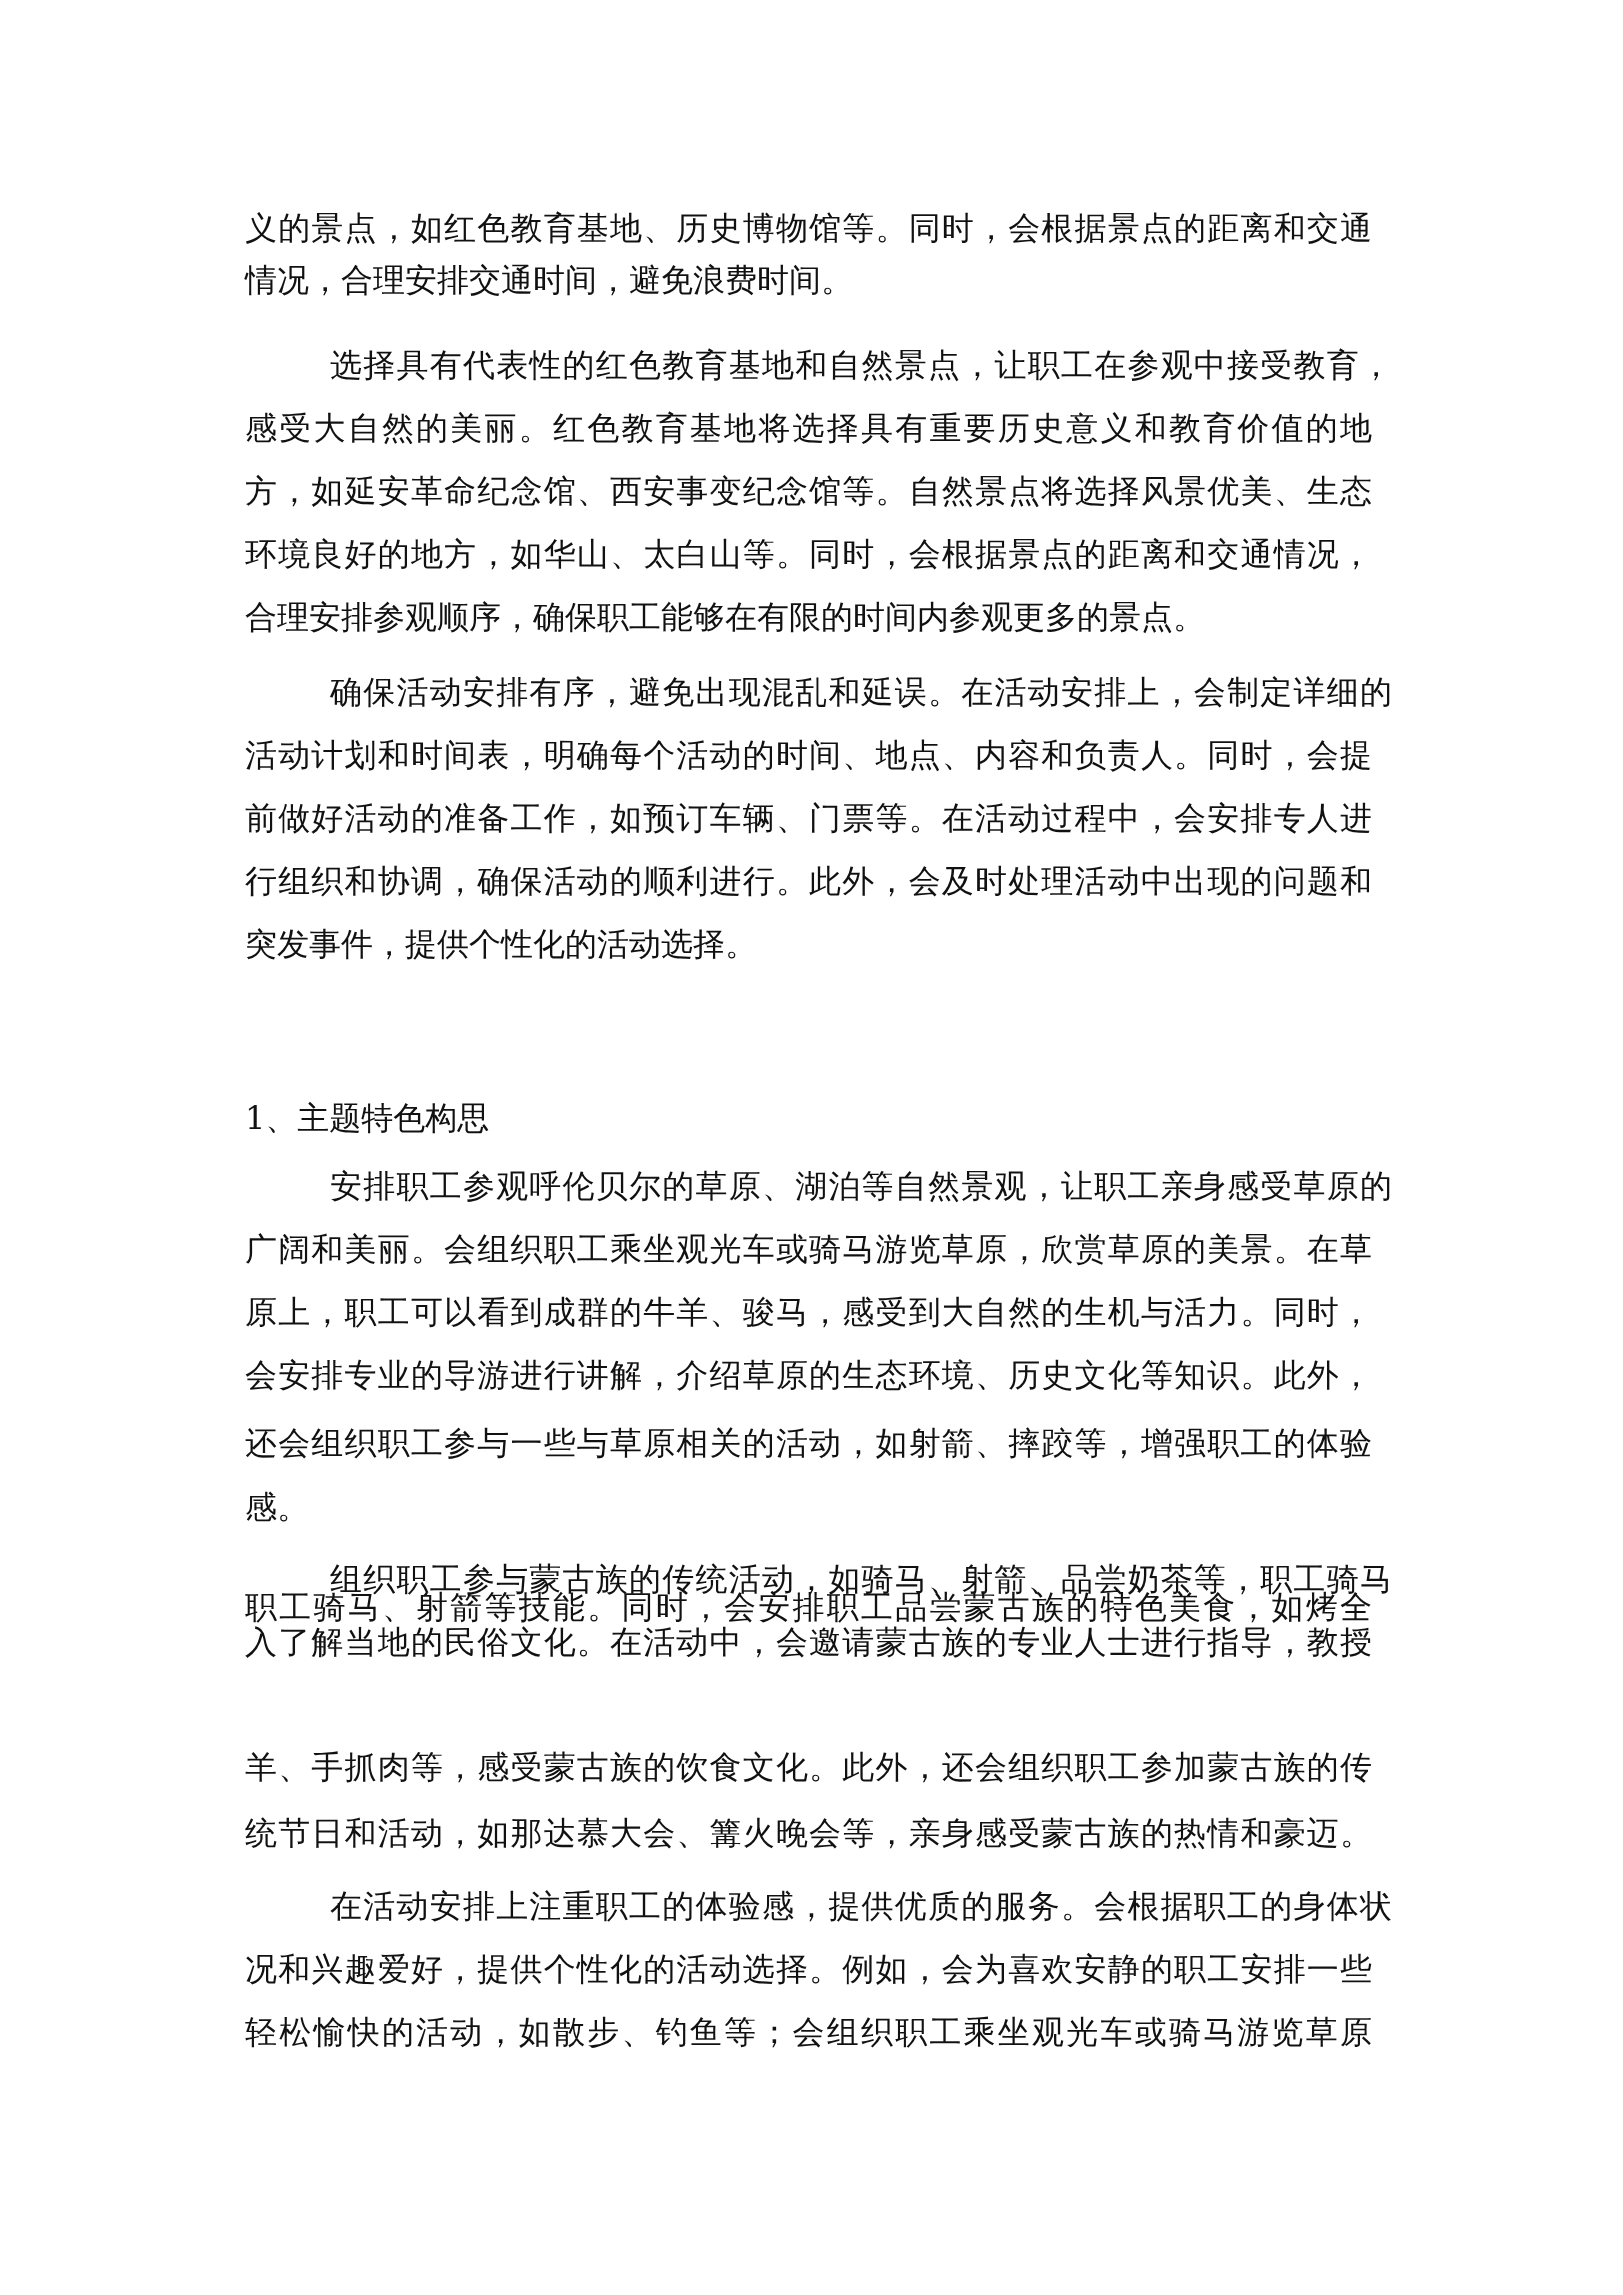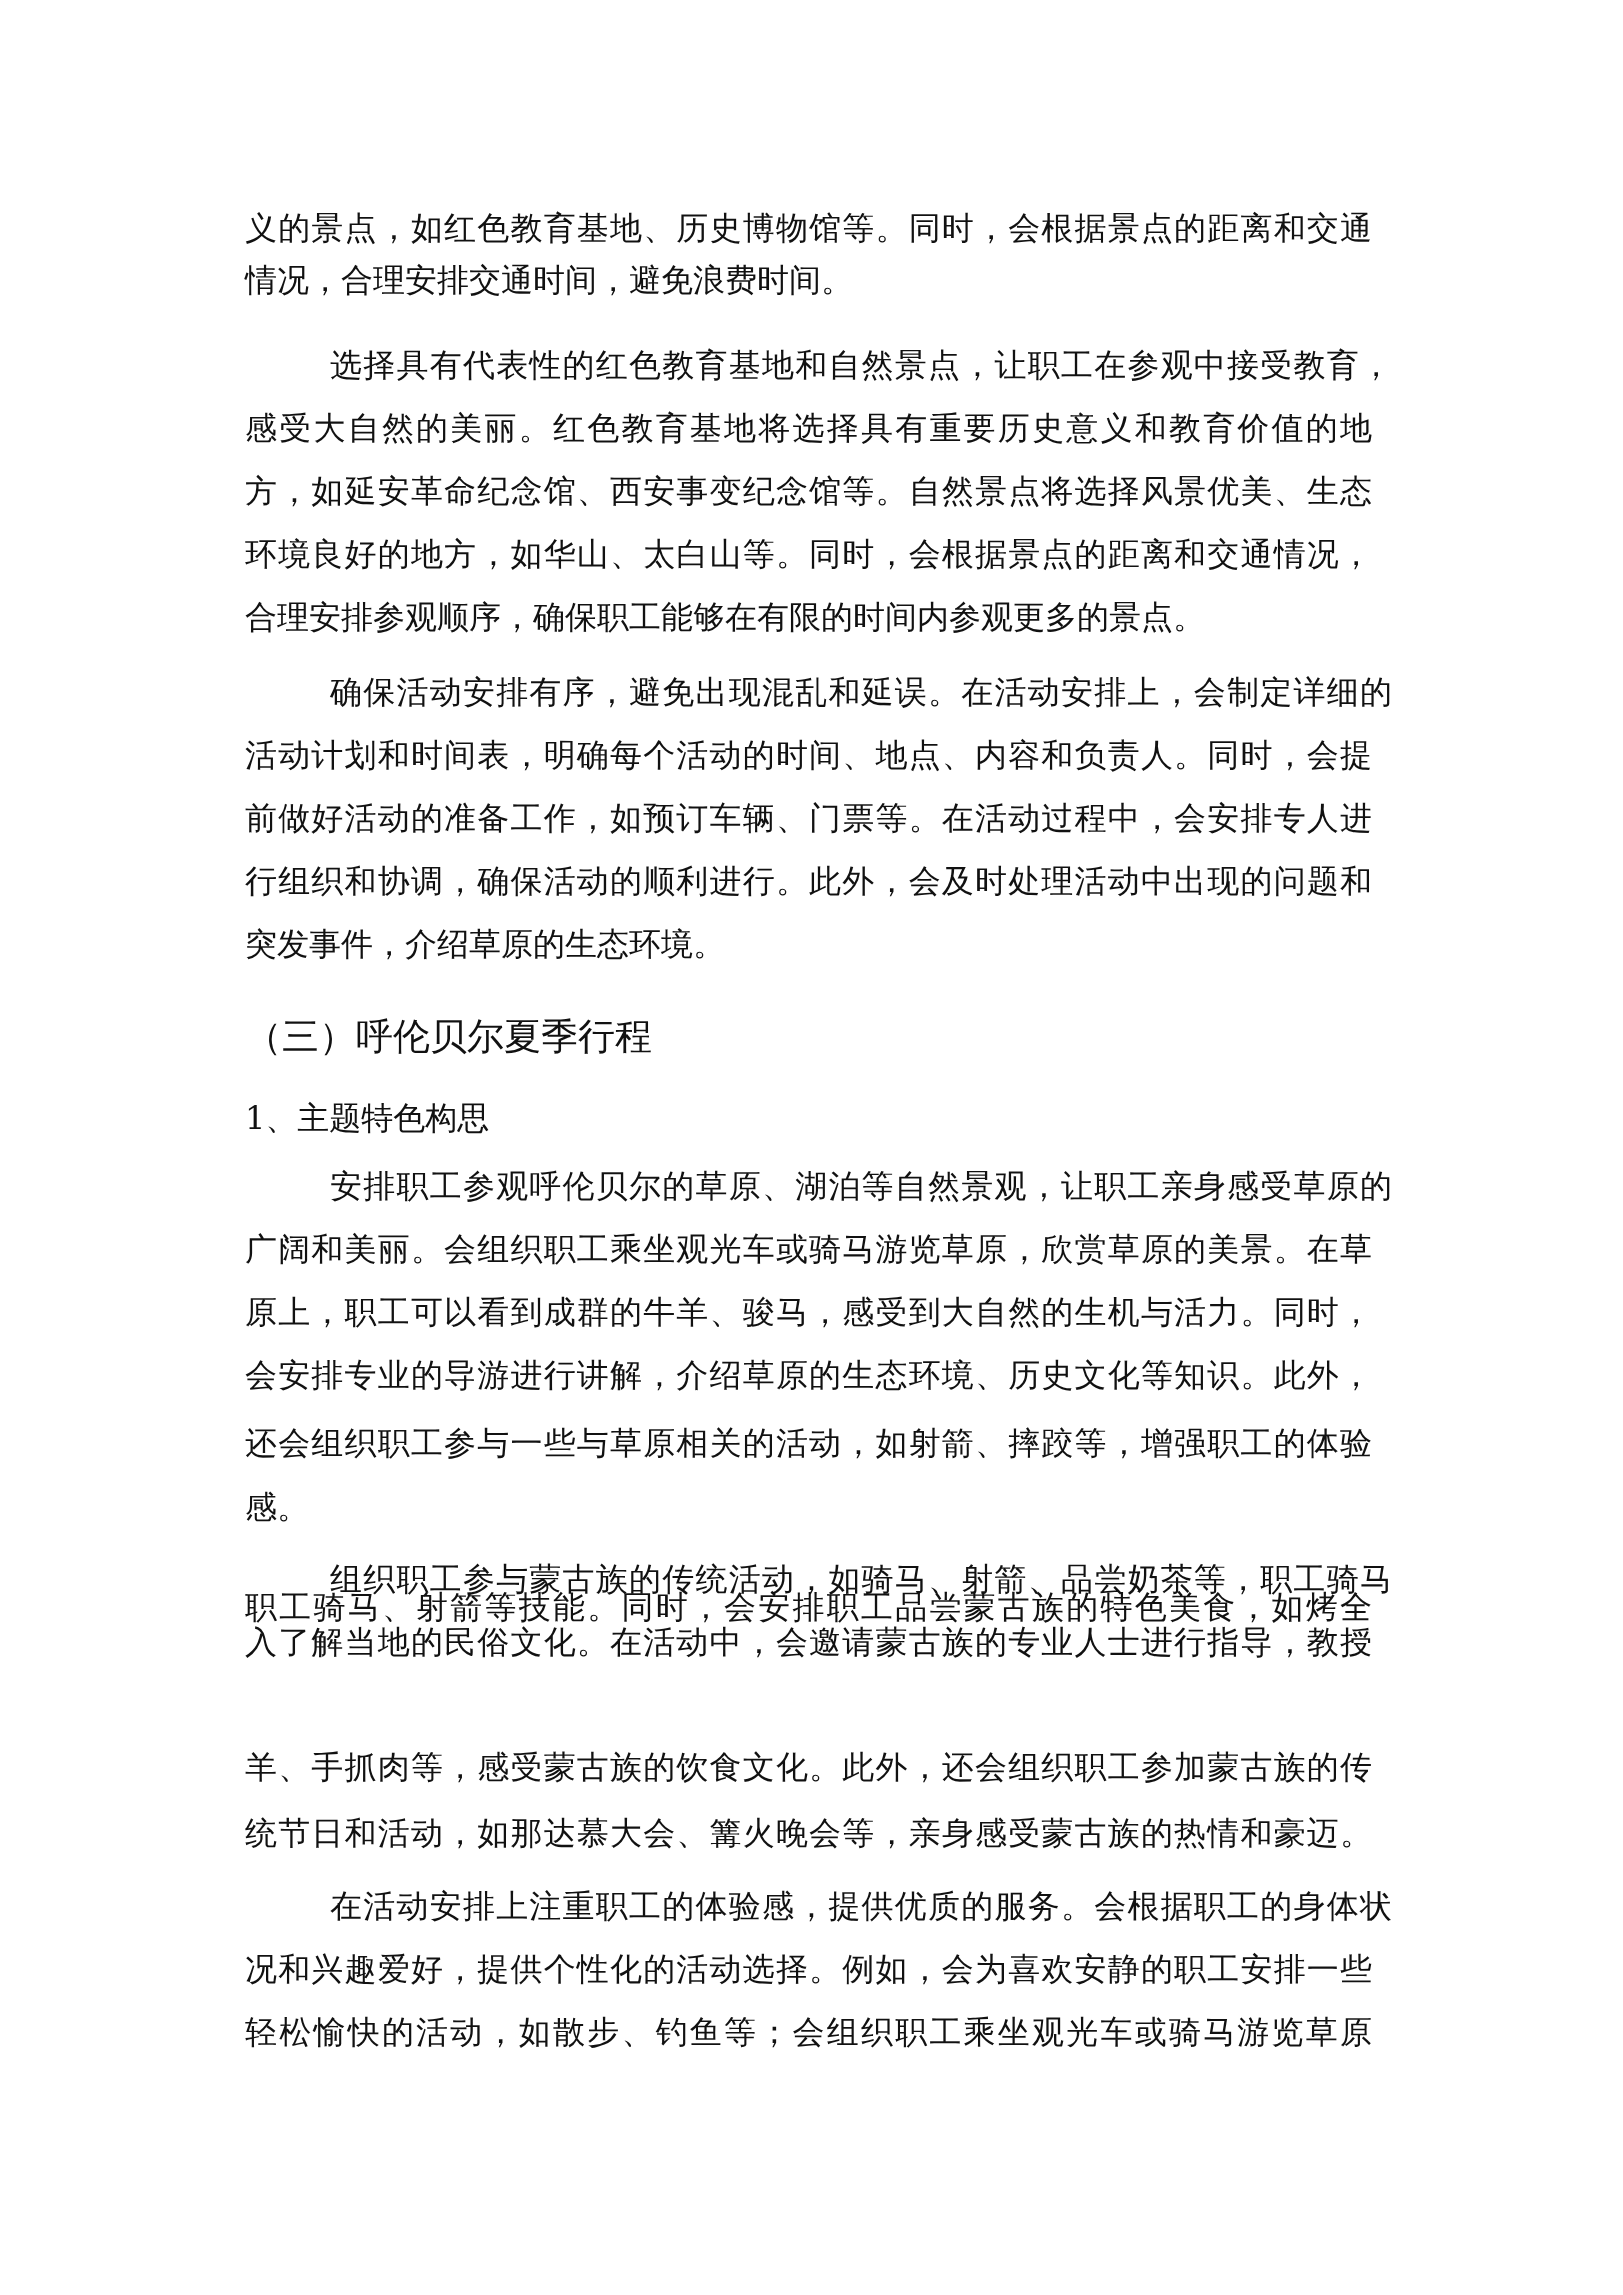--- a/index.html
+++ b/index.html
@@ -55,24 +55,23 @@
     <div class="line full" style="top:472px">方，如延安革命纪念馆、西安事变纪念馆等。自然景点将选择风景优美、生态</div>
     <div class="line full" style="top:535px">环境良好的地方，如华山、太白山等。同时，会根据景点的距离和交通情况，</div>
     <div class="line last" style="top:598px">合理安排参观顺序，确保职工能够在有限的时间内参观更多的景点。</div>
   </div>
 
   <div>
     <div class="line full indent" style="top:673px">确保活动安排有序，避免出现混乱和延误。在活动安排上，会制定详细的</div>
     <div class="line full" style="top:736px">活动计划和时间表，明确每个活动的时间、地点、内容和负责人。同时，会提</div>
     <div class="line full" style="top:799px">前做好活动的准备工作，如预订车辆、门票等。在活动过程中，会安排专人进</div>
     <div class="line full" style="top:862px">行组织和协调，确保活动的顺利进行。此外，会及时处理活动中出现的问题和</div>
-    <div class="line last" style="top:925px">突发事件，介绍草原的生态环境。</div>
+    <div class="line last" style="top:925px">突发事件，提供个性化的活动选择。</div>
   </div>
 
-  <div class="heading" style="top:1015px">（三）呼伦贝尔夏季行程</div>
 
   <div class="subheading" style="top:1099px">1、主题特色构思</div>
 
   <div>
     <div class="line full indent" style="top:1167px">安排职工参观呼伦贝尔的草原、湖泊等自然景观，让职工亲身感受草原的</div>
     <div class="line full" style="top:1230px">广阔和美丽。会组织职工乘坐观光车或骑马游览草原，欣赏草原的美景。在草</div>
     <div class="line full" style="top:1293px">原上，职工可以看到成群的牛羊、骏马，感受到大自然的生机与活力。同时，</div>
     <div class="line full" style="top:1356px">会安排专业的导游进行讲解，介绍草原的生态环境、历史文化等知识。此外，</div>
     <div class="line full" style="top:1424px">还会组织职工参与一些与草原相关的活动，如射箭、摔跤等，增强职工的体验</div>
     <div class="line last" style="top:1488px">感。</div>

